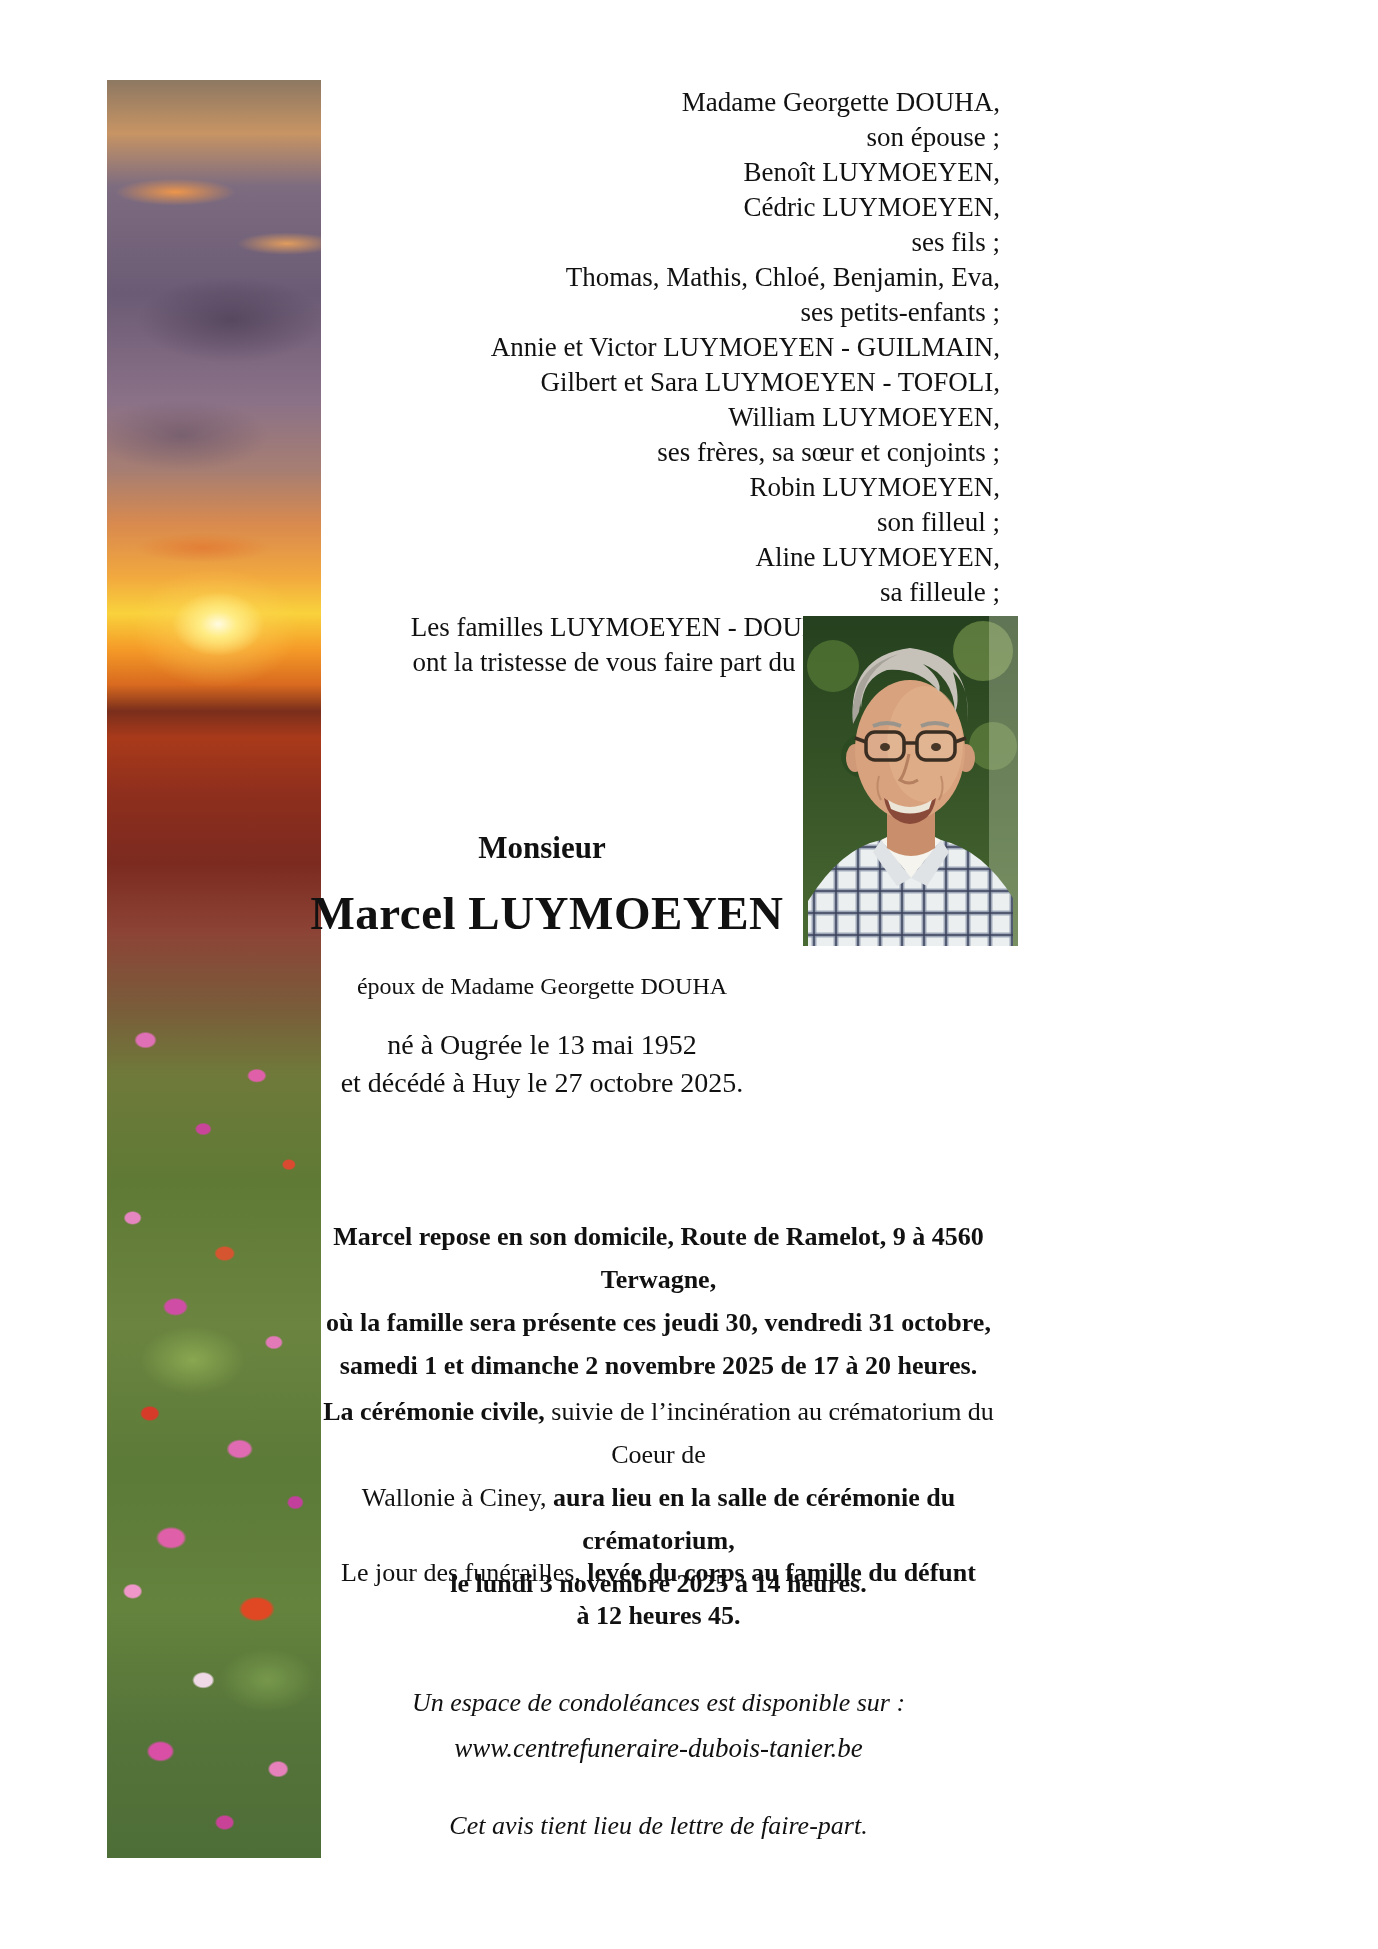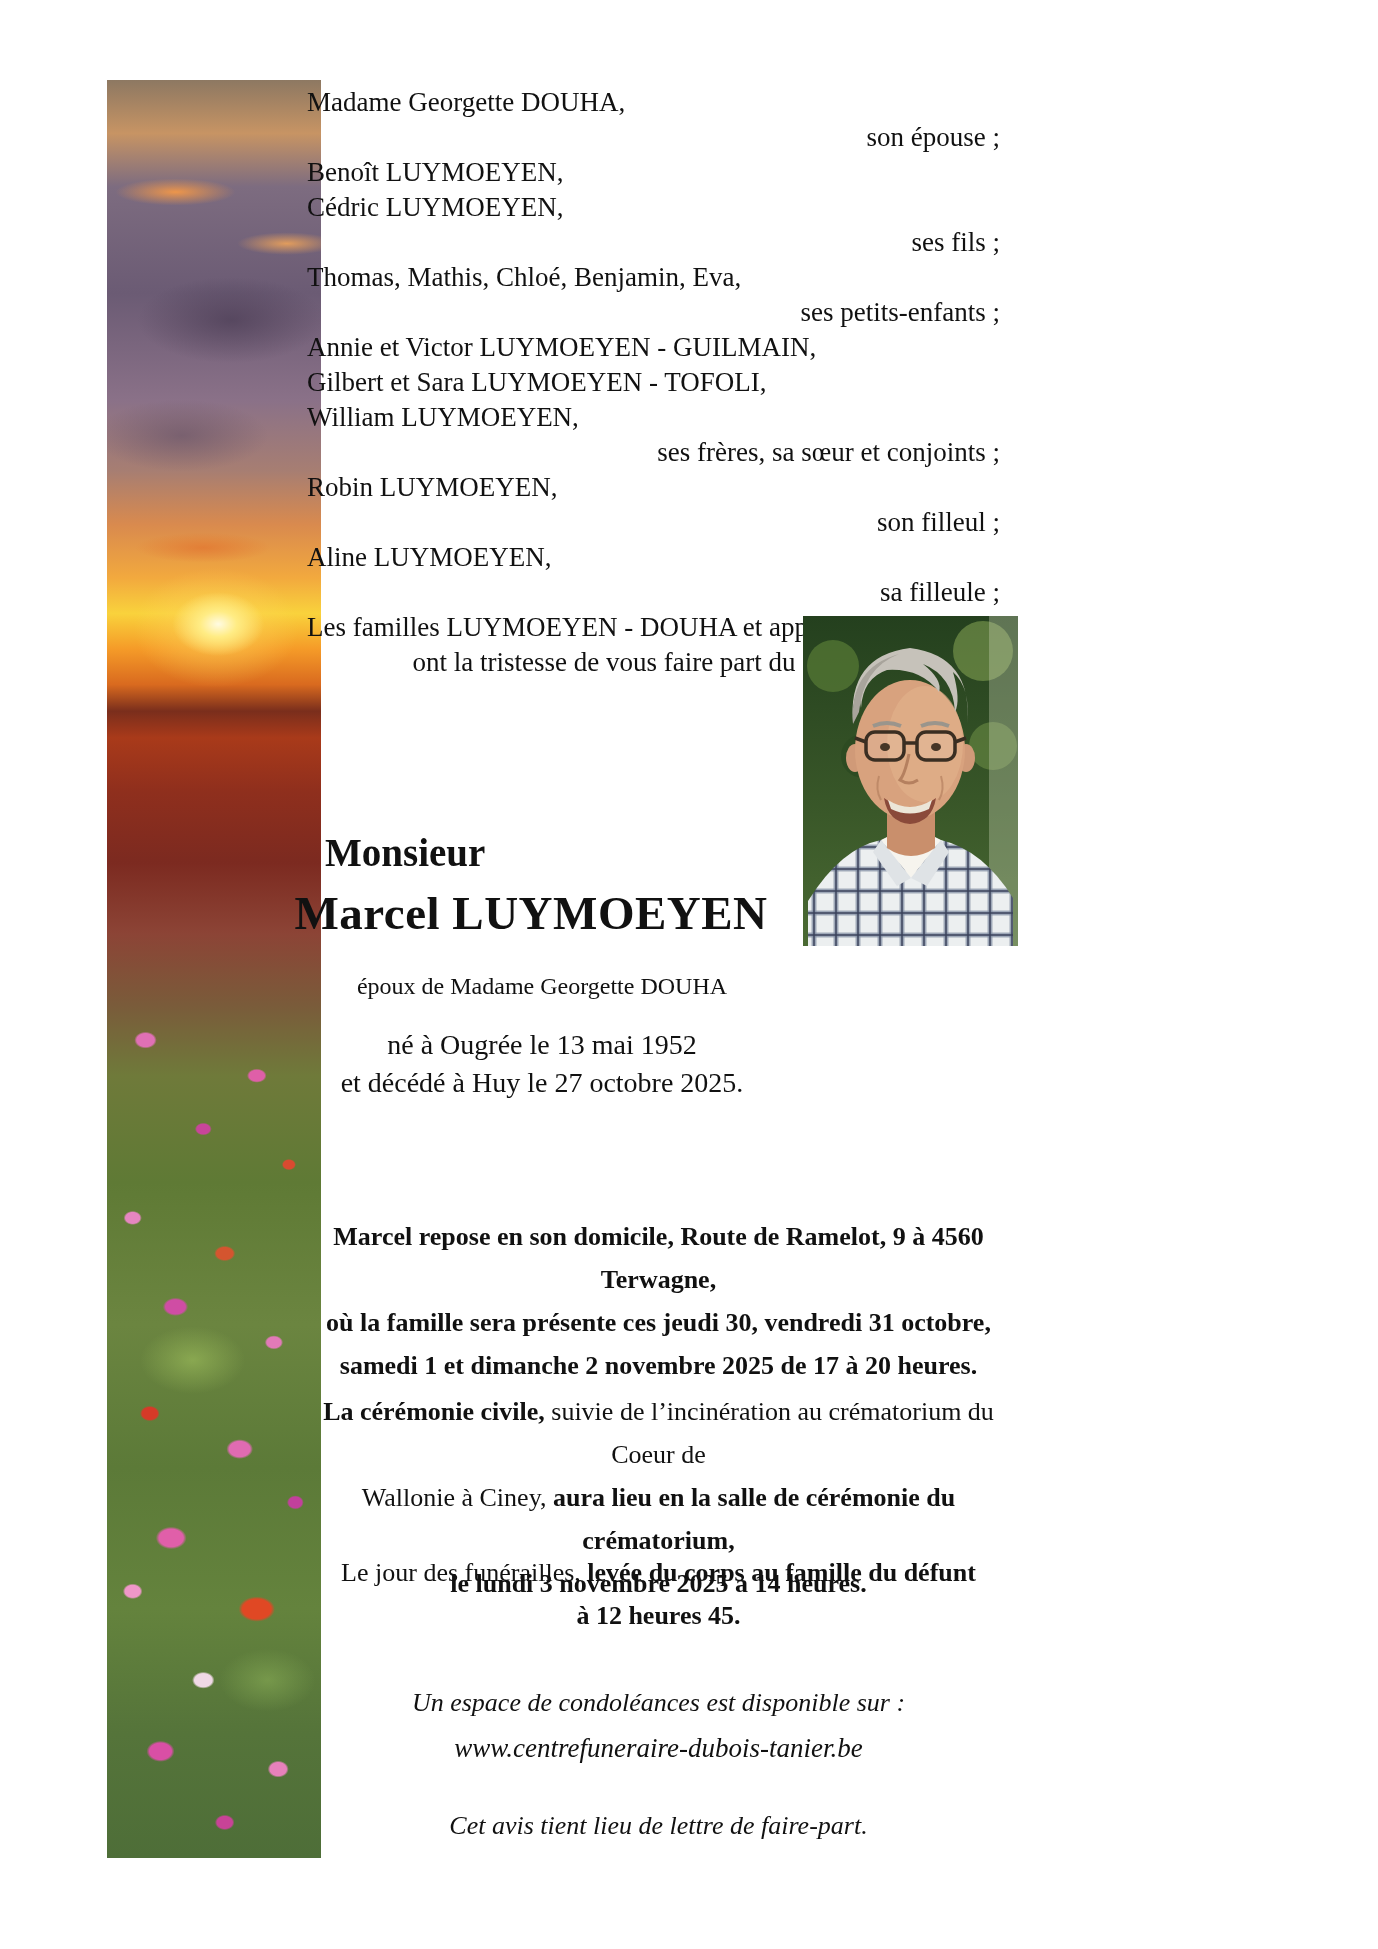--- a/index.html
+++ b/index.html
@@ -54,28 +54,28 @@
         #d96a1f 34%, #7a2e1c 35.5%, #a93a1a 37%, #8f2f1d 40%, #7c2a20 44%,
         #8c4436 48%, #7a5b3a 52%, #6f7a3a 56%, #5f7a35 62%, #6b8540 70%,
         #5c7a38 78%, #64833d 86%, #55743a 93%, #4e6e38 100%);
   }
 
   
   .announcement{
     position:absolute;left:307px;top:85px;width:693px;
   }
   .ann-line{font-size:27px;line-height:35px;white-space:nowrap;}
-  .ann-line.left{text-align:left;}
+  .ann-line.left{text-align:right;}
   .ann-line.right{text-align:right;}
   .ann-line.center{text-align:center;}
 
   
-  .monsieur{position:absolute;left:325px;top:830px;width:470px;text-align:left;
-    font-size:39px;font-weight:bold;}
-  .big-name{position:absolute;left:286px;top:886px;width:490px;text-align:center;
+  .monsieur{position:absolute;left:307px;top:830px;width:470px;text-align:center;
+    font-size:31px;font-weight:bold;}
+  .big-name{position:absolute;left:302px;top:886px;width:490px;text-align:center;
     font-size:47px;font-weight:bold;letter-spacing:0.5px;white-space:nowrap;}
   .spouse-line{position:absolute;left:307px;top:973px;width:470px;text-align:center;
     font-size:24px;font-weight:normal;}
   .dates{position:absolute;left:307px;top:1026px;width:470px;text-align:center;
     font-size:28px;line-height:38px;}
 
   
   .portrait{position:absolute;left:803px;top:616px;width:215px;height:330px;overflow:hidden;}
   .portrait svg{display:block;width:100%;height:100%;}
 

